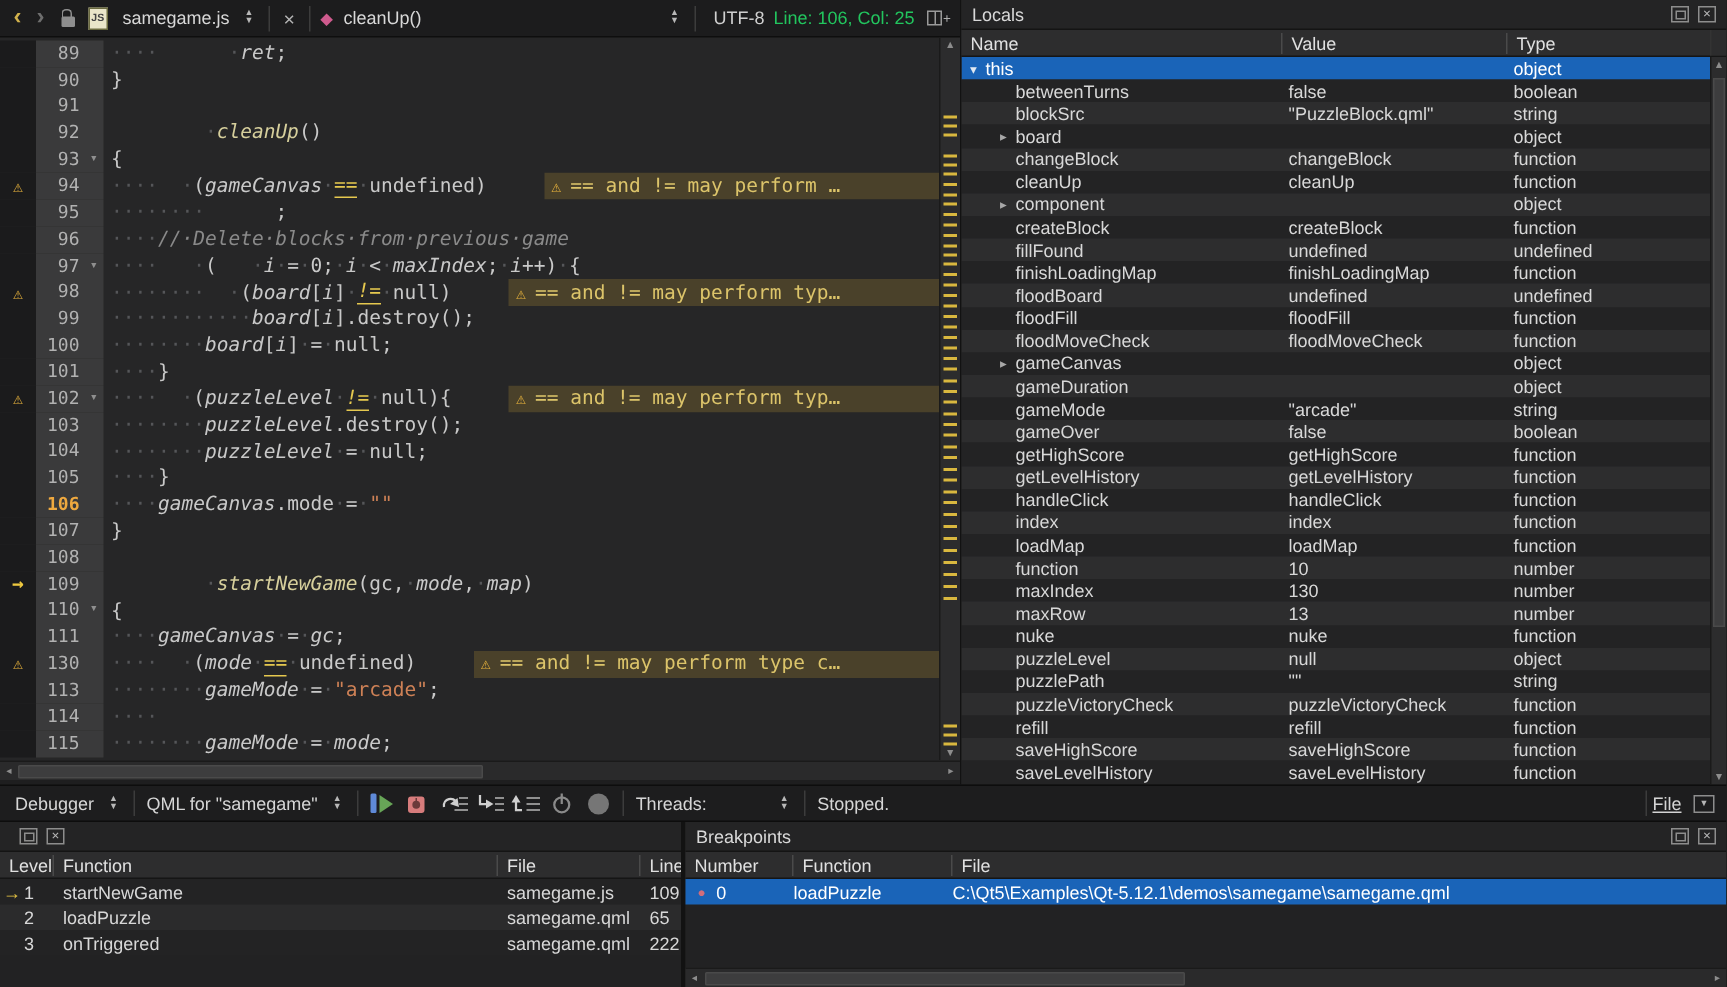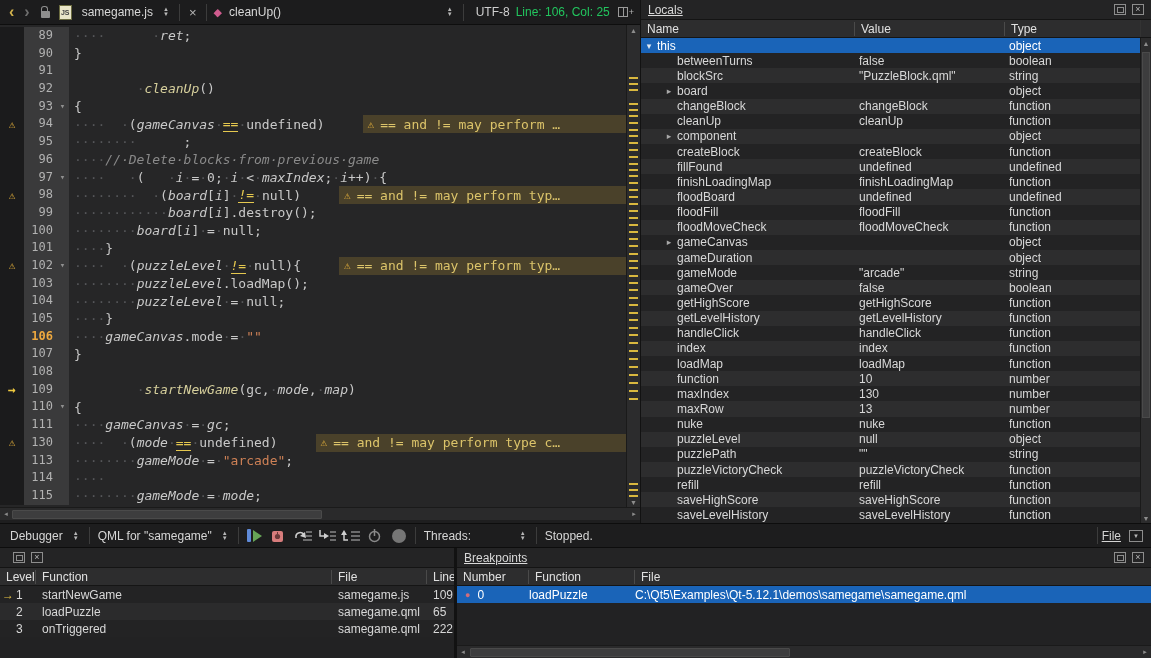--- a/index.html
+++ b/index.html
@@ -74,21 +74,21 @@
   .ed-hscroll { height:13px; flex:0 0 13px; background:#2a2a2b; border-top:1px solid #1a1a1a;
     position:relative; display:flex; align-items:center; }
   .ed-hscroll .sarr { width:12px; }
   .hthumb { position:absolute; left:12px; top:2px; width:310px; height:9px; background:#3d3d3e;
     border:1px solid #4a4a4a; border-radius:1px; }
   .ed-pad { flex:1; background:#1e1e1f; }
 
   
   .p-title { height:20px; flex:0 0 20px; display:flex; align-items:center; padding:0 7px;
     border-bottom:1px solid #141414; background:#242425; color:#d9d9d9; }
-  .p-title .t { flex:1;text-decoration:underline; }
+  .p-title .t { flex:1; }
   .wicon { width:12px; height:11px; border:1px solid #8d8d8d; color:#b5b5b5; font-size:9px;
     line-height:9px; display:flex; align-items:center; justify-content:center; margin-left:6px; }
   .wicon-float::before { content:""; width:5px; height:4px; border:1px solid #8d8d8d; }
   .p-head { height:18px; flex:0 0 18px; display:flex; align-items:center; background:#2d2d2e;
     border-bottom:1px solid #151515; color:#e0e0e0; }
   .hc { padding-left:6px; border-right:1px solid #4a4a4a; height:14px; line-height:14px; overflow:hidden; }
 
   
   .locals-pane .hn { width:214px; flex:0 0 214px; }
   .locals-pane .hv { width:150px; flex:0 0 150px; }
@@ -213,21 +213,21 @@
                   <span class="tri">⚠</span>
                   <span class="atx">== and != may perform typ…</span>
                 </span></span></div>
             <div class="cl"><span class="m"></span><span class="n">99</span><span class="f"></span><span class="c"><span class="tk-w">············</span><span class="tk-i">board</span><span class="tk-p">[</span><span class="tk-i">i</span><span class="tk-p">].destroy();</span></span></div>
             <div class="cl"><span class="m"></span><span class="n">100</span><span class="f"></span><span class="c"><span class="tk-w">········</span><span class="tk-i">board</span><span class="tk-p">[</span><span class="tk-i">i</span><span class="tk-p">]</span><span class="tk-w">·</span><span class="tk-p">=</span><span class="tk-w">·</span><span class="tk-p">null;</span></span></div>
             <div class="cl"><span class="m"></span><span class="n">101</span><span class="f"></span><span class="c"><span class="tk-w">····</span><span class="tk-p">}</span></span></div>
             <div class="cl"><span class="m warn">⚠</span><span class="n">102</span><span class="f">▾</span><span class="c"><span class="tk-w">····</span><span class="tk-k">if</span><span class="tk-w">·</span><span class="tk-p">(</span><span class="tk-i">puzzleLevel</span><span class="tk-w">·</span><span class="tk-o">!=</span><span class="tk-w">·</span><span class="tk-p">null){</span><span class="ann">
                   <span class="tri">⚠</span>
                   <span class="atx">== and != may perform typ…</span>
                 </span></span></div>
-            <div class="cl"><span class="m"></span><span class="n">103</span><span class="f"></span><span class="c"><span class="tk-w">········</span><span class="tk-i">puzzleLevel</span><span class="tk-p">.loadMap();</span></span></div>
+            <div class="cl"><span class="m"></span><span class="n">103</span><span class="f"></span><span class="c"><span class="tk-w">········</span><span class="tk-i">puzzleLevel</span><span class="tk-p">.destroy();</span></span></div>
             <div class="cl"><span class="m"></span><span class="n">104</span><span class="f"></span><span class="c"><span class="tk-w">········</span><span class="tk-i">puzzleLevel</span><span class="tk-w">·</span><span class="tk-p">=</span><span class="tk-w">·</span><span class="tk-p">null;</span></span></div>
             <div class="cl"><span class="m"></span><span class="n">105</span><span class="f"></span><span class="c"><span class="tk-w">····</span><span class="tk-p">}</span></span></div>
             <div class="cl cur"><span class="m"></span><span class="n">106</span><span class="f"></span><span class="c"><span class="tk-w">····</span><span class="tk-i">gameCanvas</span><span class="tk-p">.mode</span><span class="tk-w">·</span><span class="tk-p">=</span><span class="tk-w">·</span><span class="tk-s">""</span></span></div>
             <div class="cl"><span class="m"></span><span class="n">107</span><span class="f"></span><span class="c"><span class="tk-p">}</span></span></div>
             <div class="cl"><span class="m"></span><span class="n">108</span><span class="f"></span><span class="c"></span></div>
             <div class="cl"><span class="m exec">→</span><span class="n">109</span><span class="f"></span><span class="c"><span class="tk-k">function</span><span class="tk-w">·</span><span class="tk-f">startNewGame</span><span class="tk-p">(gc,</span><span class="tk-w">·</span><span class="tk-i">mode</span><span class="tk-p">,</span><span class="tk-w">·</span><span class="tk-i">map</span><span class="tk-p">)</span></span></div>
             <div class="cl"><span class="m"></span><span class="n">110</span><span class="f">▾</span><span class="c"><span class="tk-p">{</span></span></div>
             <div class="cl"><span class="m"></span><span class="n">111</span><span class="f"></span><span class="c"><span class="tk-w">····</span><span class="tk-i">gameCanvas</span><span class="tk-w">·</span><span class="tk-p">=</span><span class="tk-w">·</span><span class="tk-i">gc</span><span class="tk-p">;</span></span></div>
             <div class="cl"><span class="m warn">⚠</span><span class="n">130</span><span class="f"></span><span class="c"><span class="tk-w">····</span><span class="tk-k">if</span><span class="tk-w">·</span><span class="tk-p">(</span><span class="tk-i">mode</span><span class="tk-w">·</span><span class="tk-o">==</span><span class="tk-w">·</span><span class="tk-p">undefined)</span><span class="ann">
                   <span class="tri">⚠</span>

